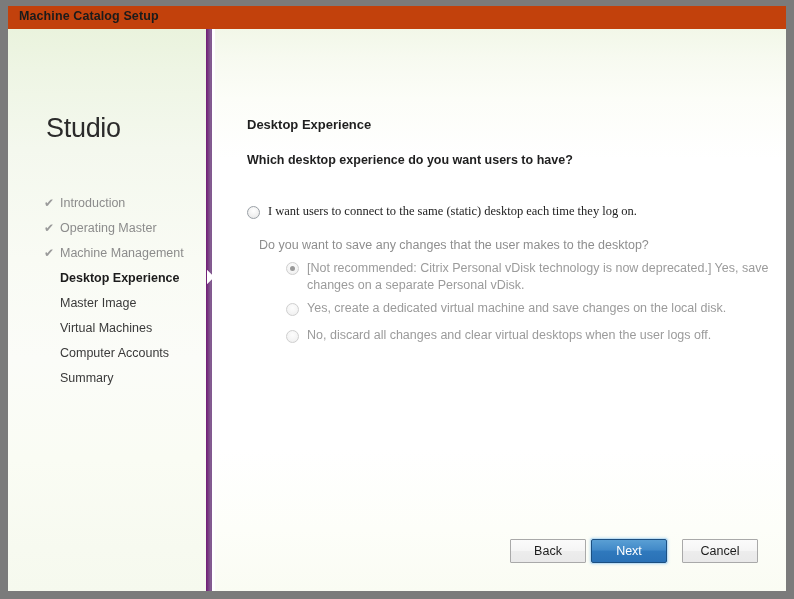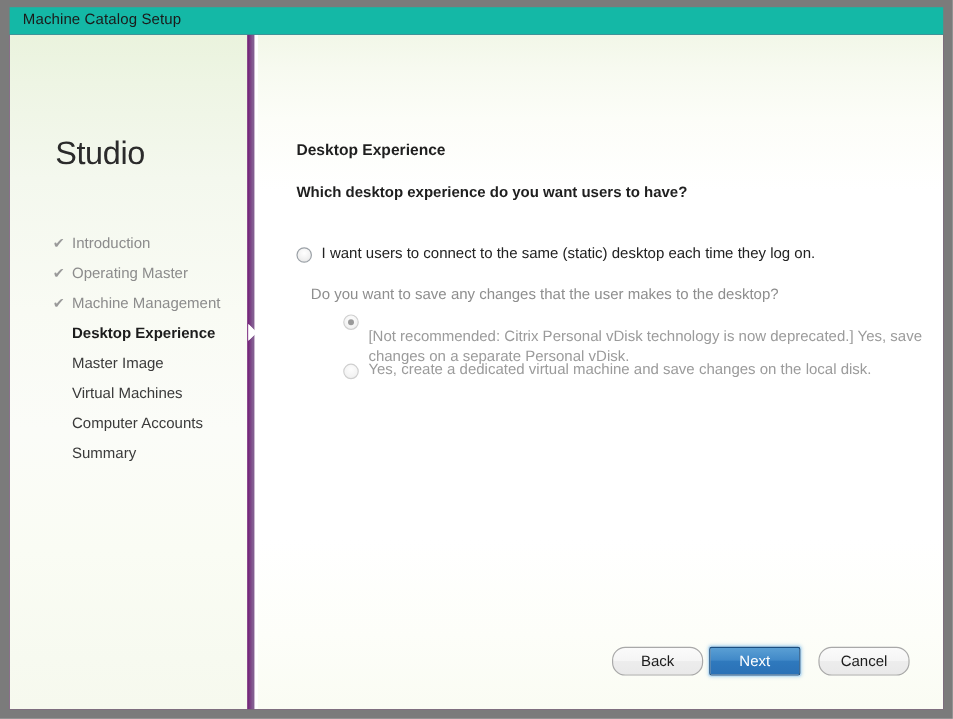--- a/index.html
+++ b/index.html
@@ -25,22 +25,23 @@
     box-sizing: border-box;
   }
 
   
   #title-bar {
     position: absolute;
     left: 8px;
     top: 6px;
     width: 778px;
     height: 23px;
-    background: #14b8a6;
+    background: #c2410c;
     box-sizing: border-box;
+    font-weight: bold;
   }
   #title-bar .title-text {
     position: absolute;
     left: 11px;
     top: 3px;
     font-size: 12.5px;
     color: #1b1b1b;
     letter-spacing: 0.1px;
     white-space: nowrap;
   }
@@ -246,21 +247,20 @@
     font-weight: normal;
     color: #8e8e8e;
     white-space: nowrap;
   }
 
   .radio-label.multiline {
     white-space: normal;
     line-height: 17px;
     display: inline-block;
     width: 470px;
-    margin-top: 12px;
   }
 
   
   #footer {
     position: absolute;
     left: 0;
     bottom: 0;
     width: 571px;
     height: 62px;
   }
@@ -274,21 +274,21 @@
     line-height: 22px;
     text-align: center;
     box-sizing: border-box;
     cursor: default;
     user-select: none;
   }
   .btn.normal {
     background: linear-gradient(to bottom, #fbfbfb 0%, #f5f5f5 48%, #ededed 50%, #e9e9e9 100%);
     border: 1px solid #a9a9a9;
     color: #1c1c1c;
-    border-radius: 11px;
+    border-radius: 1px;
   }
   .btn.primary {
     background: linear-gradient(to bottom, #5a9fd4 0%, #4189c8 46%, #2f79bd 50%, #2a71b6 100%);
     border: 1px solid #1c4f80;
     color: #ffffff;
     border-radius: 2px;
     box-shadow: 0 0 0 1px rgba(190,222,244,0.95), 0 0 3px 1px rgba(160,205,235,0.7);
   }
   #btn-back  { left: 295px; }
   #btn-next  { left: 376px; }
@@ -352,37 +352,41 @@
     <div id="nav-divider"></div>
     <div id="step-pointer"></div>
 
     <div id="content-panel">
 
       <div id="page-title">Desktop Experience</div>
 
       <div id="main-question">Which desktop experience do you want users to have?</div>
 
 
-      <div class="radio-row" style="left:32px; top:175px;">
+      <div class="radio-row" style="left:32px; top:175px;font-family:Liberation Serif, serif;">
         <span class="radio enabled"></span>
         <span class="radio-label">I want users to connect to the same (static) desktop each time they log on.</span>
       </div>
 
       <div id="sub-question">Do you want to save any changes that the user makes to the desktop?</div>
 
       <div class="radio-row disabled" style="left:71px; top:231px;">
         <span class="radio disabled checked"></span>
         <span class="radio-label multiline">[Not recommended: Citrix Personal vDisk technology is now deprecated.] Yes, save changes on a separate Personal vDisk.</span>
       </div>
 
       <div class="radio-row disabled" style="left:71px; top:272px;">
         <span class="radio disabled"></span>
         <span class="radio-label">Yes, create a dedicated virtual machine and save changes on the local disk.</span>
       </div>
 
+      <div class="radio-row disabled" style="left:71px; top:299px;">
+        <span class="radio disabled"></span>
+        <span class="radio-label">No, discard all changes and clear virtual desktops when the user logs off.</span>
+      </div>
 
       <div id="footer">
         <div id="btn-back" class="btn normal">Back</div>
         <div id="btn-next" class="btn primary">Next</div>
         <div id="btn-cancel" class="btn normal">Cancel</div>
       </div>
 
     </div>
   </div>
 </div>

